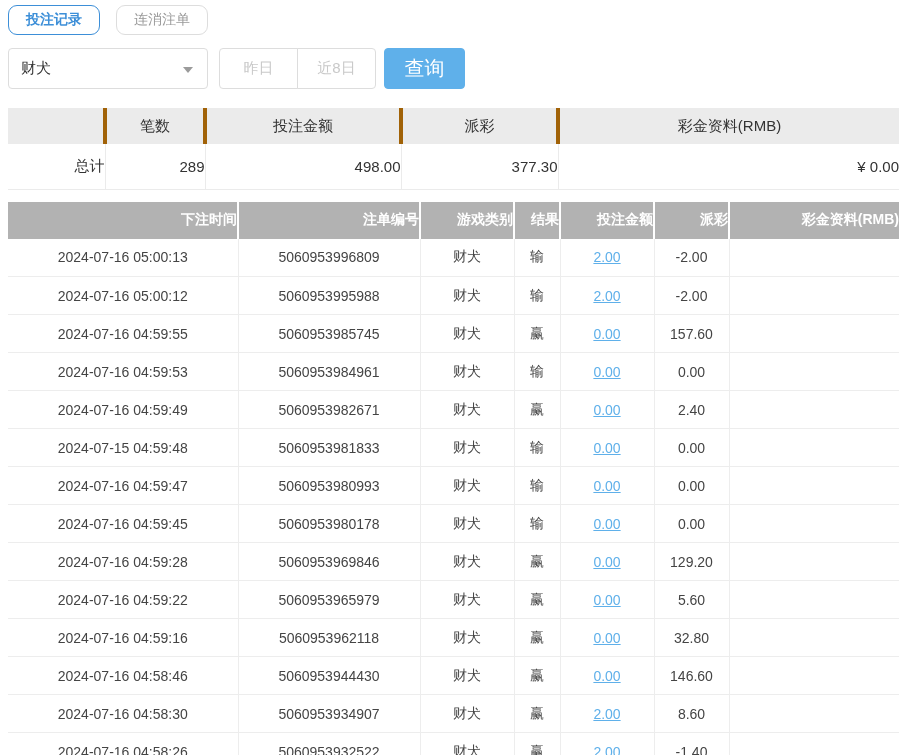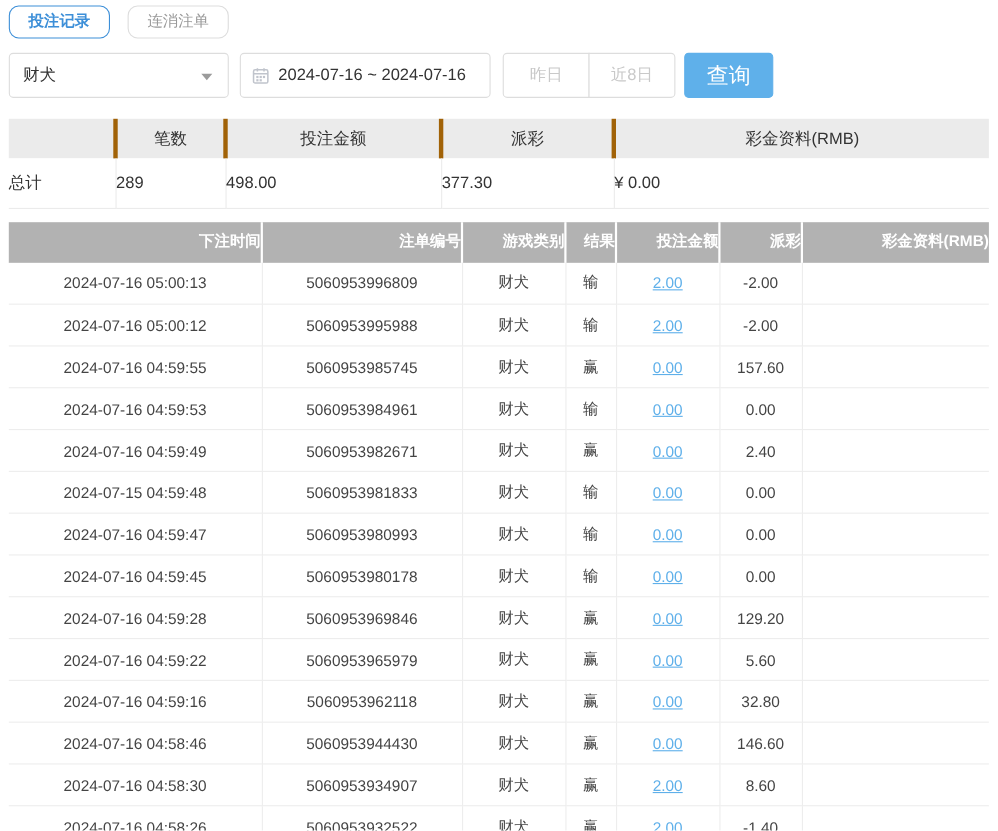--- a/index.html
+++ b/index.html
@@ -36,21 +36,21 @@
   .query-btn { height:41px; width:81px; margin-left:8px; background:#5fb0ea;
     border:1px solid #5fb0ea; border-radius:4px; color:#fff; font-size:20px; cursor:pointer; }
 
   
   table { border-collapse:collapse; table-layout:fixed; }
   .summary { width:891px; margin:19px 0 0 8px; }
   .summary th { height:36px; background:#ebebeb; color:#333; font-size:15px;
     font-weight:normal; text-align:center; border-right:4px solid #a16207; }
   .summary th:last-child { border-right:none; }
   .summary td { height:45px; background:#fff; color:#333; font-size:15px;
-    text-align:left; border-right:1px solid #ebebeb; border-bottom:1px solid #ebebeb; }
+    text-align:right; border-right:1px solid #ebebeb; border-bottom:1px solid #ebebeb; }
   .summary td:last-child { border-right:none; }
 
   
   .records { width:891px; margin:12px 0 0 8px; }
   .records th { height:37px; background:#b2b2b2; color:#fff; font-size:14px;
     font-weight:bold; text-align:right; border-right:2px solid #fff; }
   .records th:last-child { border-right:none; }
   .records td { height:38px; color:#444; font-size:14px; text-align:center;
     border-right:1px solid #ededed; border-bottom:1px solid #ededed; background:#fff; }
   .records td:last-child { border-right:none; }
@@ -66,36 +66,20 @@
     <button class="tab active">投注记录</button>
     <button class="tab">连消注单</button>
   </div>
 
   <div class="filter-row">
     <div class="select-box">
       <span>财犬</span>
       <span class="select-caret"></span>
     </div>
 
-    <div class="date-box">
-      <span class="cal-icon">
-        <svg width="16" height="16" viewBox="0 0 16 16">
-          <rect x="1.5" y="2.5" width="13" height="12" rx="1.5" fill="none" stroke="#c0c4cc" stroke-width="1.4"></rect>
-          <line x1="1.5" y1="6" x2="14.5" y2="6" stroke="#c0c4cc" stroke-width="1.4"></line>
-          <line x1="5" y1="1" x2="5" y2="4" stroke="#c0c4cc" stroke-width="1.4"></line>
-          <line x1="11" y1="1" x2="11" y2="4" stroke="#c0c4cc" stroke-width="1.4"></line>
-          <rect x="4" y="8" width="2" height="2" fill="#c0c4cc"></rect>
-          <rect x="7" y="8" width="2" height="2" fill="#c0c4cc"></rect>
-          <rect x="10" y="8" width="2" height="2" fill="#c0c4cc"></rect>
-          <rect x="4" y="11" width="2" height="2" fill="#c0c4cc"></rect>
-          <rect x="7" y="11" width="2" height="2" fill="#c0c4cc"></rect>
-        </svg>
-      </span>
-      <span>2024-07-16 ~ 2024-07-16</span>
-    </div>
 
     <div class="quick-group">
       <button class="quick-btn">昨日</button>
       <button class="quick-btn">近8日</button>
     </div>
 
     <button class="query-btn">查询</button>
   </div>
 
   <table class="summary">

